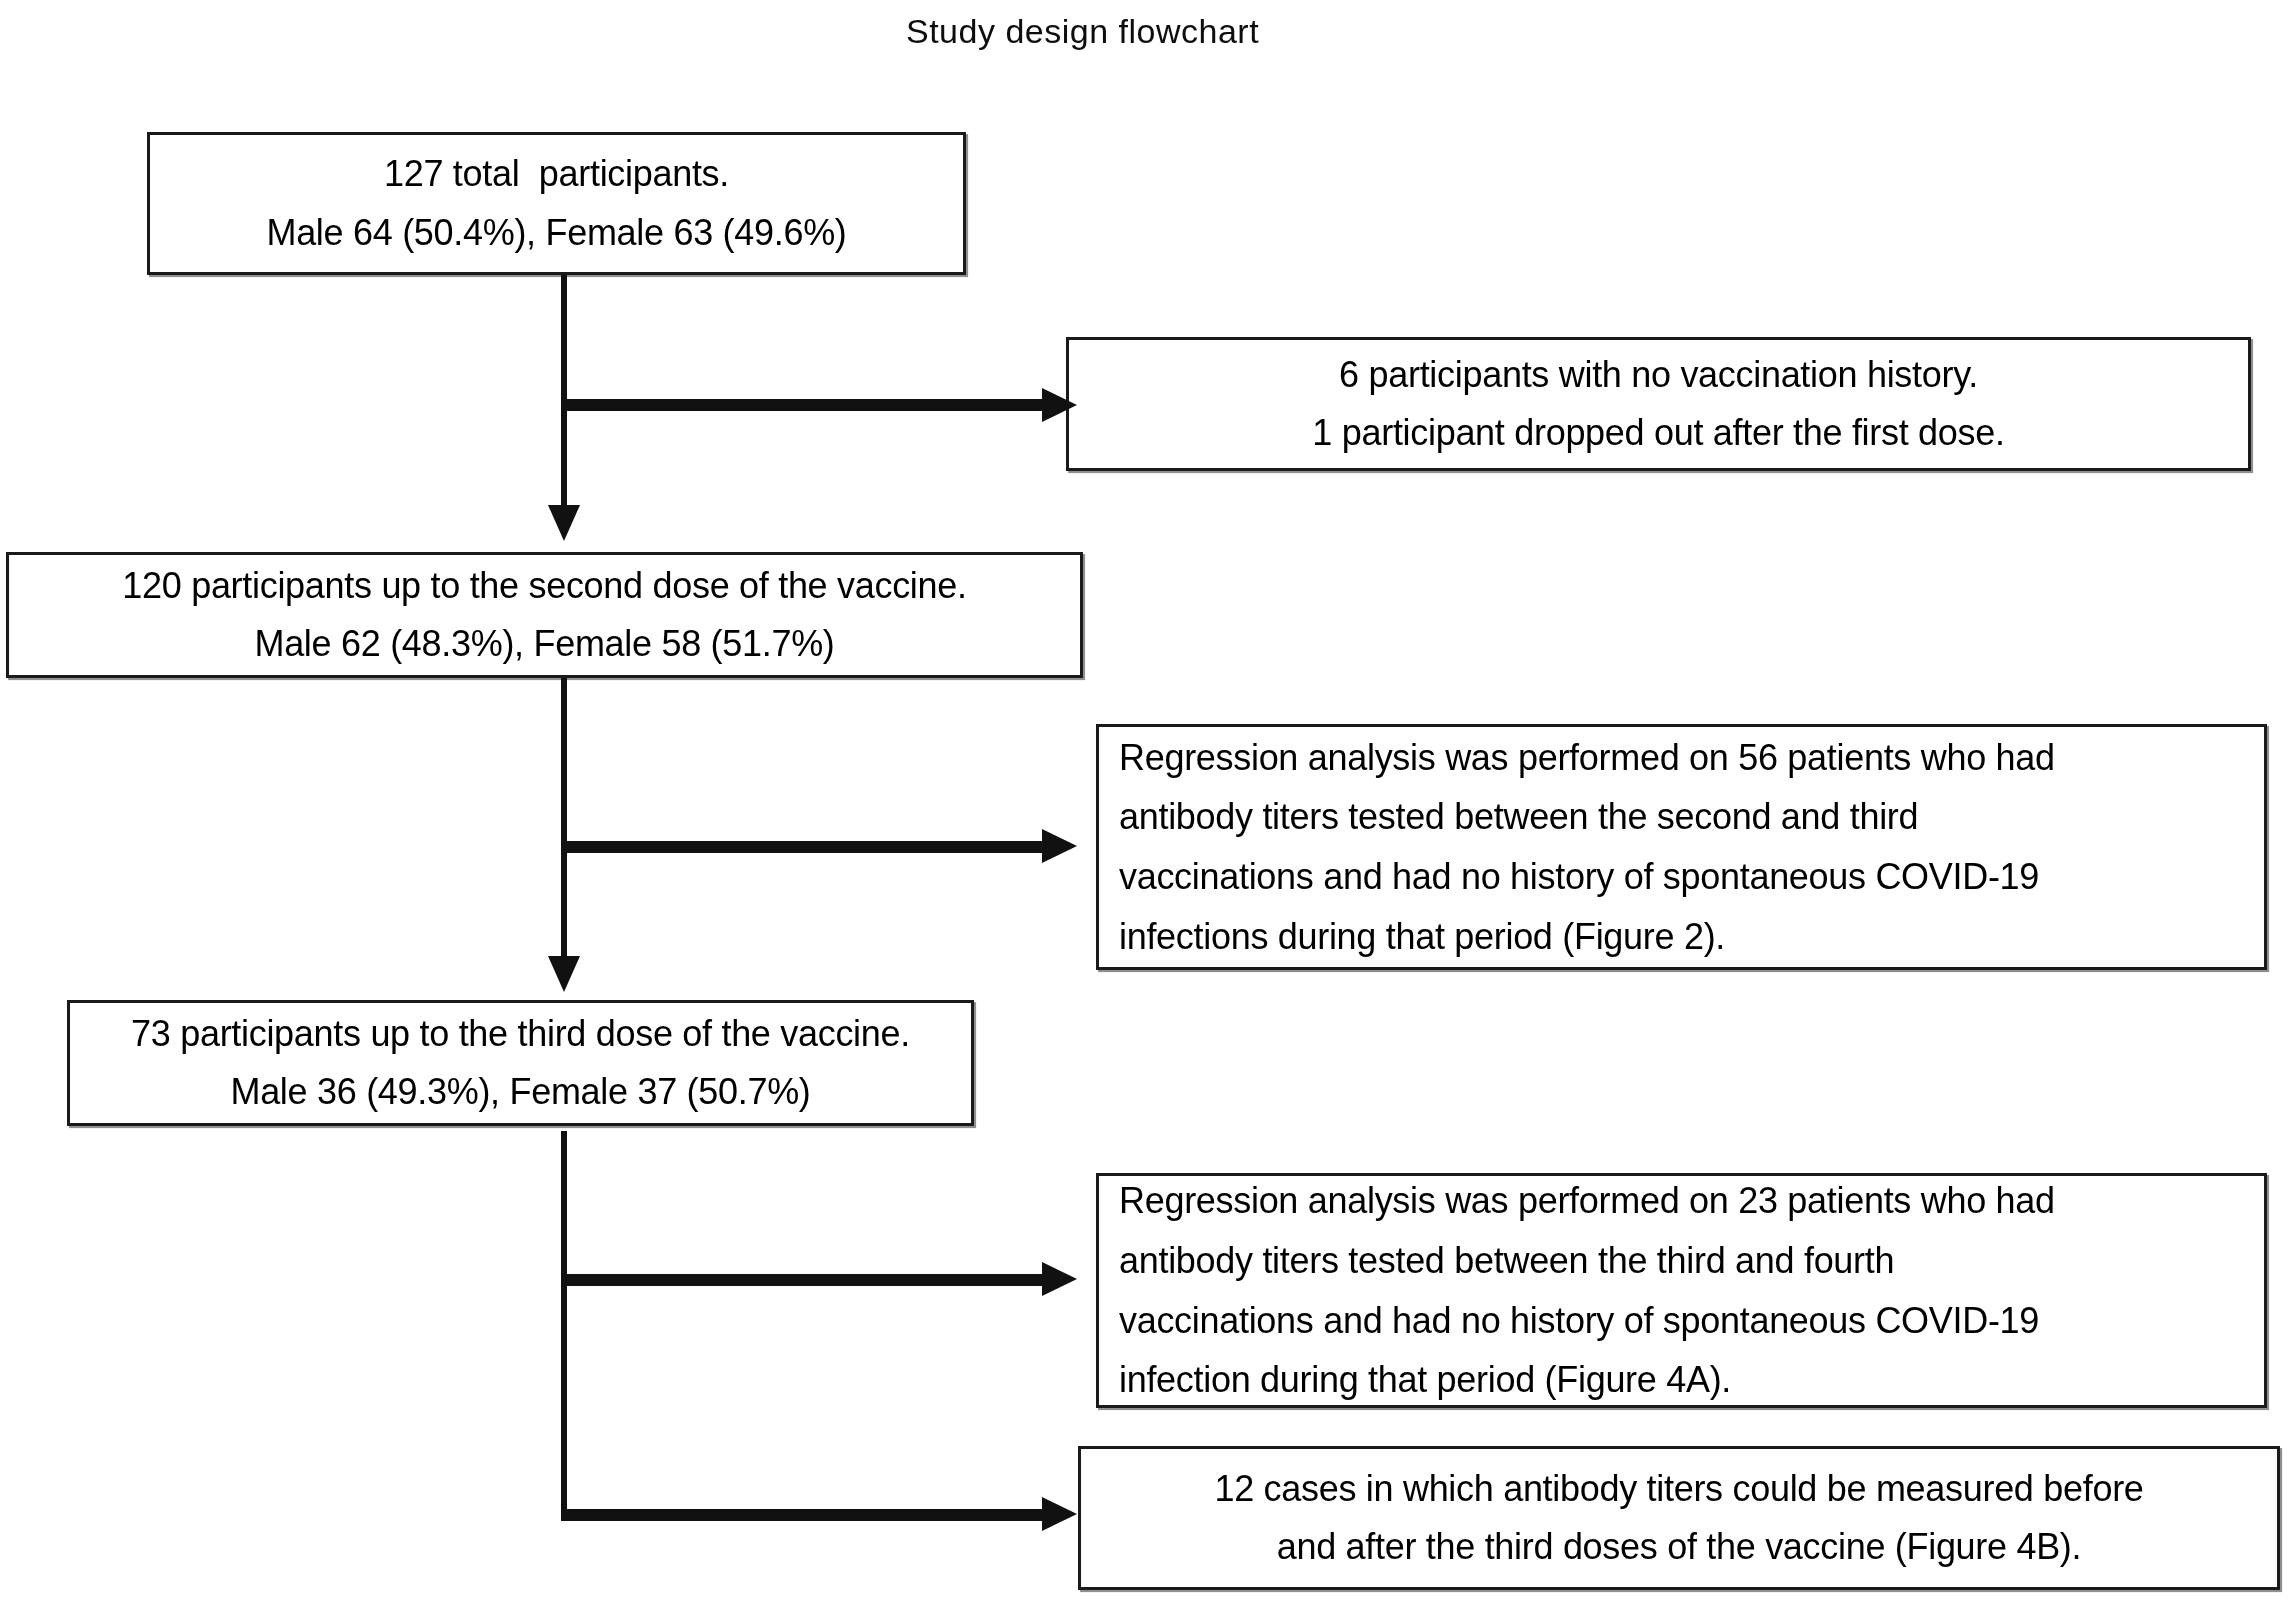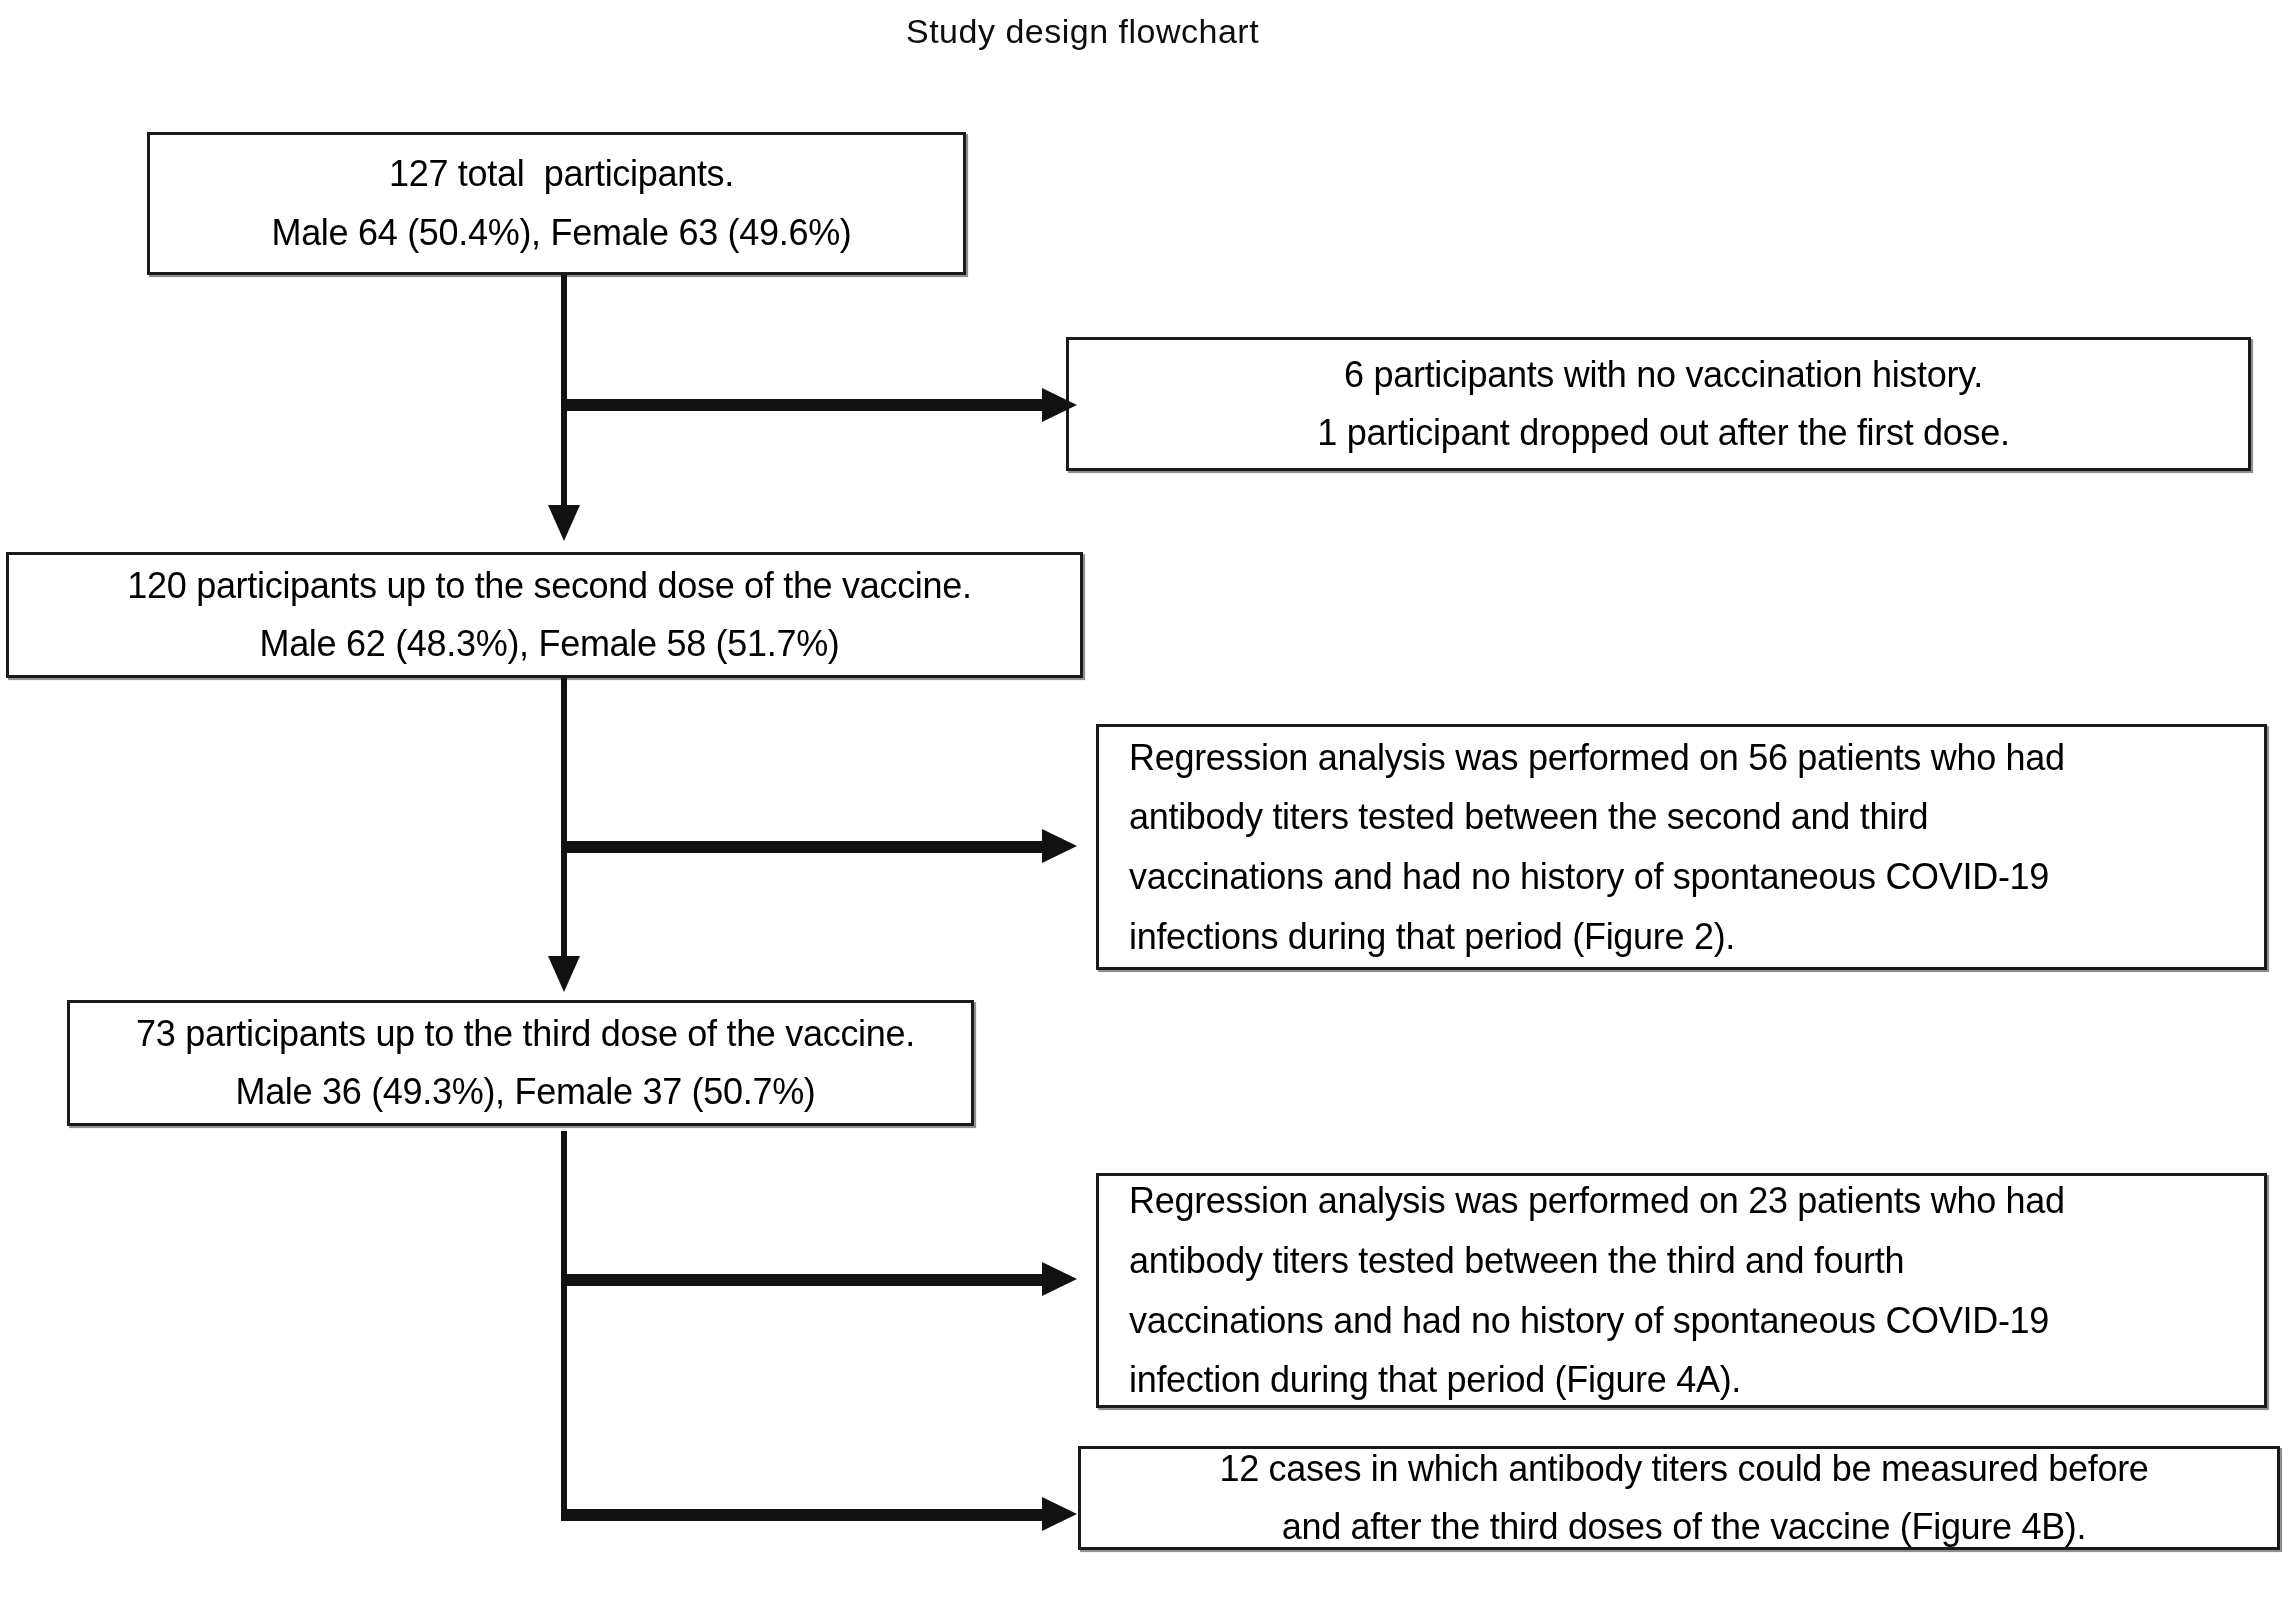--- a/index.html
+++ b/index.html
@@ -31,33 +31,33 @@
     border: 3.2px solid #1a1a1a;
     background: #ffffff;
     box-shadow: 2.1px 2.1px 0 #8f8f8f;
     display: flex;
     flex-direction: column;
     justify-content: center;
     font-size: 36px;
     line-height: 1.62;
     letter-spacing: -0.3px;
   }
-  .fbox .line { white-space: pre; margin-left: 10px; }
+  .fbox .line { white-space: pre; }
   .fbox.centered { text-align: center; align-items: center; }
   .fbox.lefted   { text-align: left; padding-left: 20px; padding-right: 8px; line-height: 1.66; }
   .fbox.centered .line { width: 100%; }
 
   
   #box-total        { left: 147px;  top: 132px;  width: 819px; height: 143px; }
   #box-dropout      { left: 1066px; top: 337px;  width: 1185px; height: 134px; }
   #box-second-dose  { left: 6px;   top: 552px; width: 1077px; height: 126px; justify-content: center; }
   #box-reg-56       { left: 1096px; top: 724px; width: 1171px; height: 246px; }
   #box-third-dose   { left: 67px;  top: 1000px; width: 907px; height: 126px; }
   #box-reg-23       { left: 1096px; top: 1173px; width: 1171px; height: 235px; }
-  #box-measured-12  { left: 1078px; top: 1446px; width: 1202px; height: 104px; }
+  #box-measured-12  { left: 1078px; top: 1446px; width: 1202px; height: 144px; }
 
   
   .vline, .hline {
     position: absolute;
     background: #111111;
   }
   .vline { width: 6.4px; }
   .hline { height: 11.7px; }
   .head-down {
     position: absolute;

